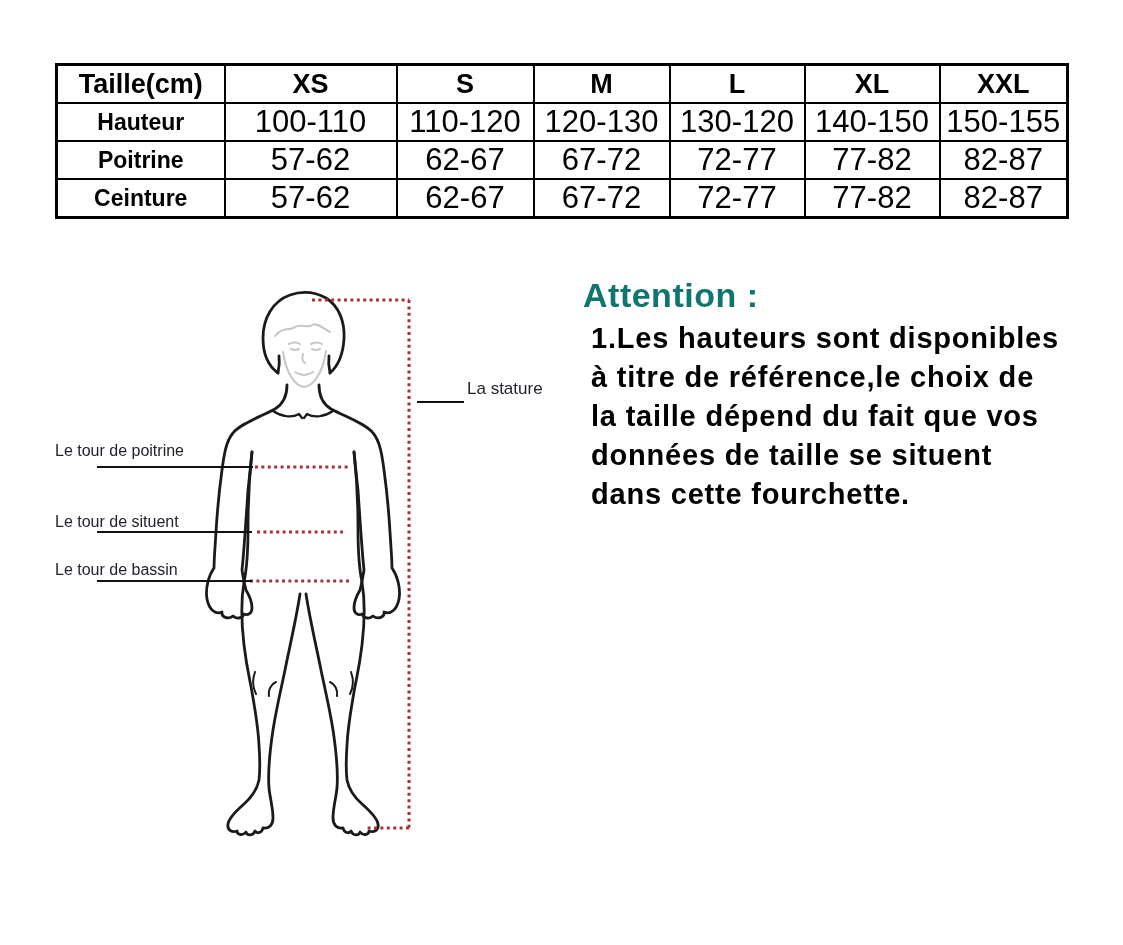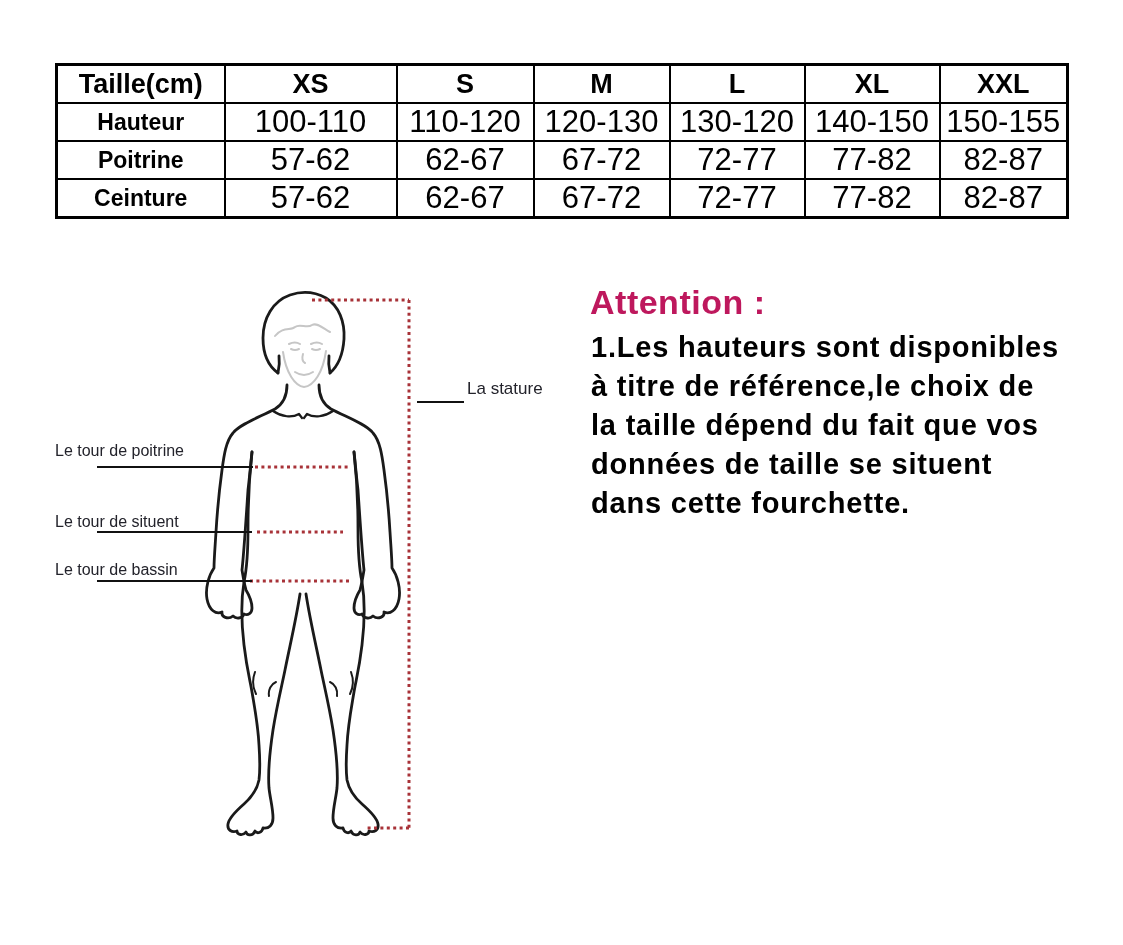--- a/index.html
+++ b/index.html
@@ -16,21 +16,21 @@
   table.size td{font-size:31px;font-weight:normal;height:35px;}
 
   
   .diagram{position:absolute;left:40px;top:280px;width:520px;height:580px;}
   .diagram svg{position:absolute;left:0;top:0;}
   .dlabel{position:absolute;font-size:16px;color:#23232b;white-space:nowrap;}
   .dlabel.stature{font-size:17px;margin-left:43px;}
 
   
   .notes{position:absolute;left:583px;top:276px;width:525px;}
-  .notes h2{margin:7px;font-size:34px;line-height:38px;font-weight:bold;color:#be185d;letter-spacing:.5px;}
+  .notes h2{margin:0;font-size:34px;line-height:38px;font-weight:bold;color:#0f766e;letter-spacing:.5px;}
   .notes p{margin:8px;font-size:29px;line-height:39px;font-weight:bold;color:#010101;
            letter-spacing:.8px;white-space:pre-line;}
   .notes p.n1{margin-top:5px;}
   .notes p.n2{margin-top:31px;}
 </style>
 </head>
 <body>
 
 <div class="page">
 

